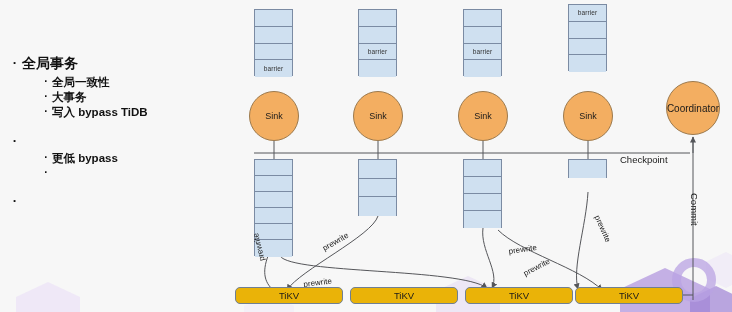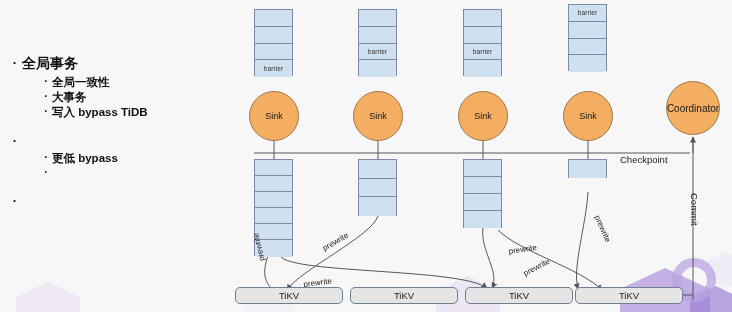--- a/index.html
+++ b/index.html
@@ -61,21 +61,21 @@
 
   .circle{
     position:absolute;border-radius:50%;
     background:#f3ae61;border:1px solid #9c7a4e;
     display:flex;align-items:center;justify-content:center;
     font-size:9px;color:#1a1a1a;box-sizing:border-box;
   }
 
   .tikv{
     position:absolute;height:17px;
-    background:#e5e5e5;border:1px solid #6f7f94;border-radius:5px;
+    background:#eab308;border:1px solid #6f7f94;border-radius:5px;
     display:flex;align-items:center;justify-content:center;
     font-size:9.5px;color:#1a1a1a;box-sizing:border-box;
   }
 
   .lbl{position:absolute;font-size:9.5px;color:#1a1a1a;white-space:nowrap;}
   .lbl.vert{transform:rotate(90deg);transform-origin:left top;}
   .pw{position:absolute;font-size:8px;color:#1a1a1a;white-space:nowrap;}
 </style>
 </head>
 <body>

